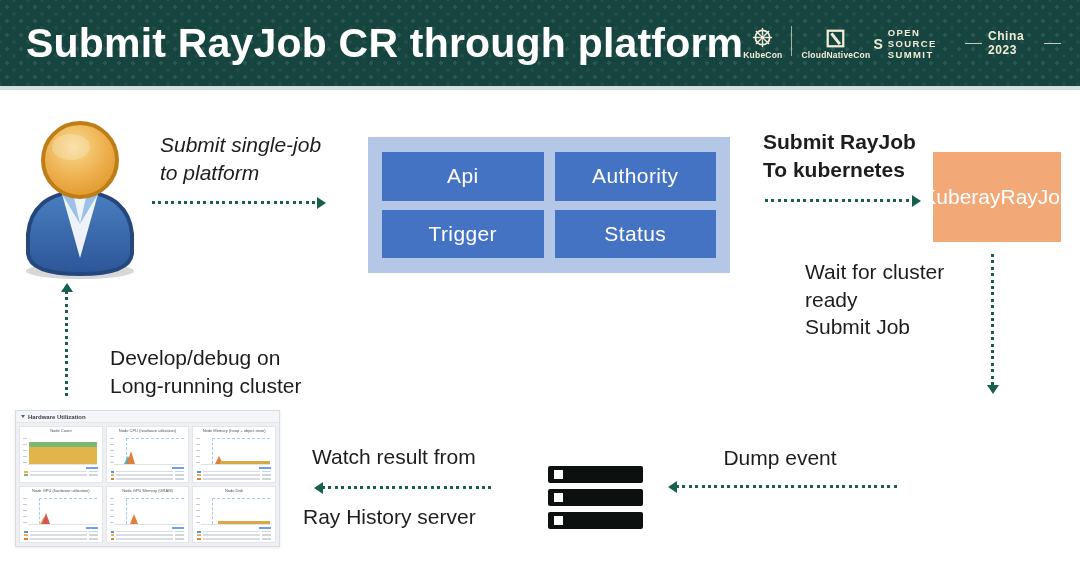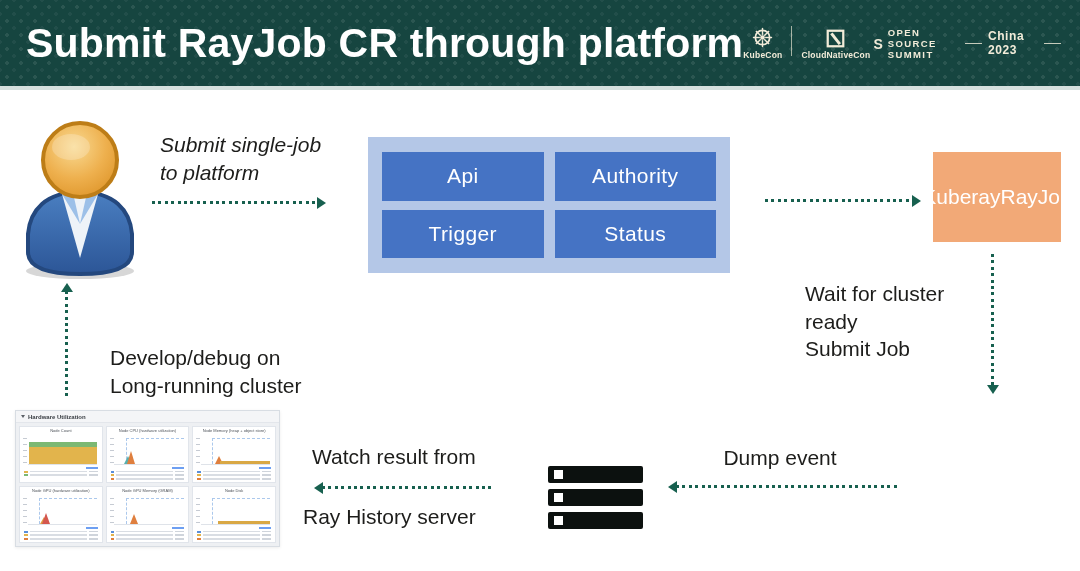--- a/index.html
+++ b/index.html
@@ -179,34 +179,38 @@
       <span class="ah ah-r"></span>
     </div>
 
   <div class="platform">
     <div class="pcell">Api</div>
     <div class="pcell">Authority</div>
     <div class="pcell">Trigger</div>
     <div class="pcell">Status</div>
   </div>
 
+  <div class="lbl bold" style="left:763px;top:128px;">
+    <span class="ln">Submit RayJob</span>
+    <span class="ln">To kubernetes</span>
+  </div>
   <div class="dot-h" style="left:765px;top:199px;width:148px;">
       <span class="ah ah-r"></span>
     </div>
 
   <div class="kuberay">
     <span class="ln">Kuberay</span>
     <span class="ln">RayJob</span>
   </div>
 
   <div class="dot-v" style="left:991px;top:254px;height:132px;">
       <span class="ah ah-d"></span>
     </div>
 
-  <div class="lbl" style="left:805px;top:280px;">
+  <div class="lbl" style="left:805px;top:258px;">
     <span class="ln">Wait for cluster</span>
     <span class="ln">ready</span>
     <span class="ln">Submit Job</span>
   </div>
 
 
   <div class="lbl center" style="left:700px;top:444px;width:160px;">
     <span class="ln">Dump event</span>
   </div>
   <div class="dot-h" style="left:676px;top:485px;width:222px;">

